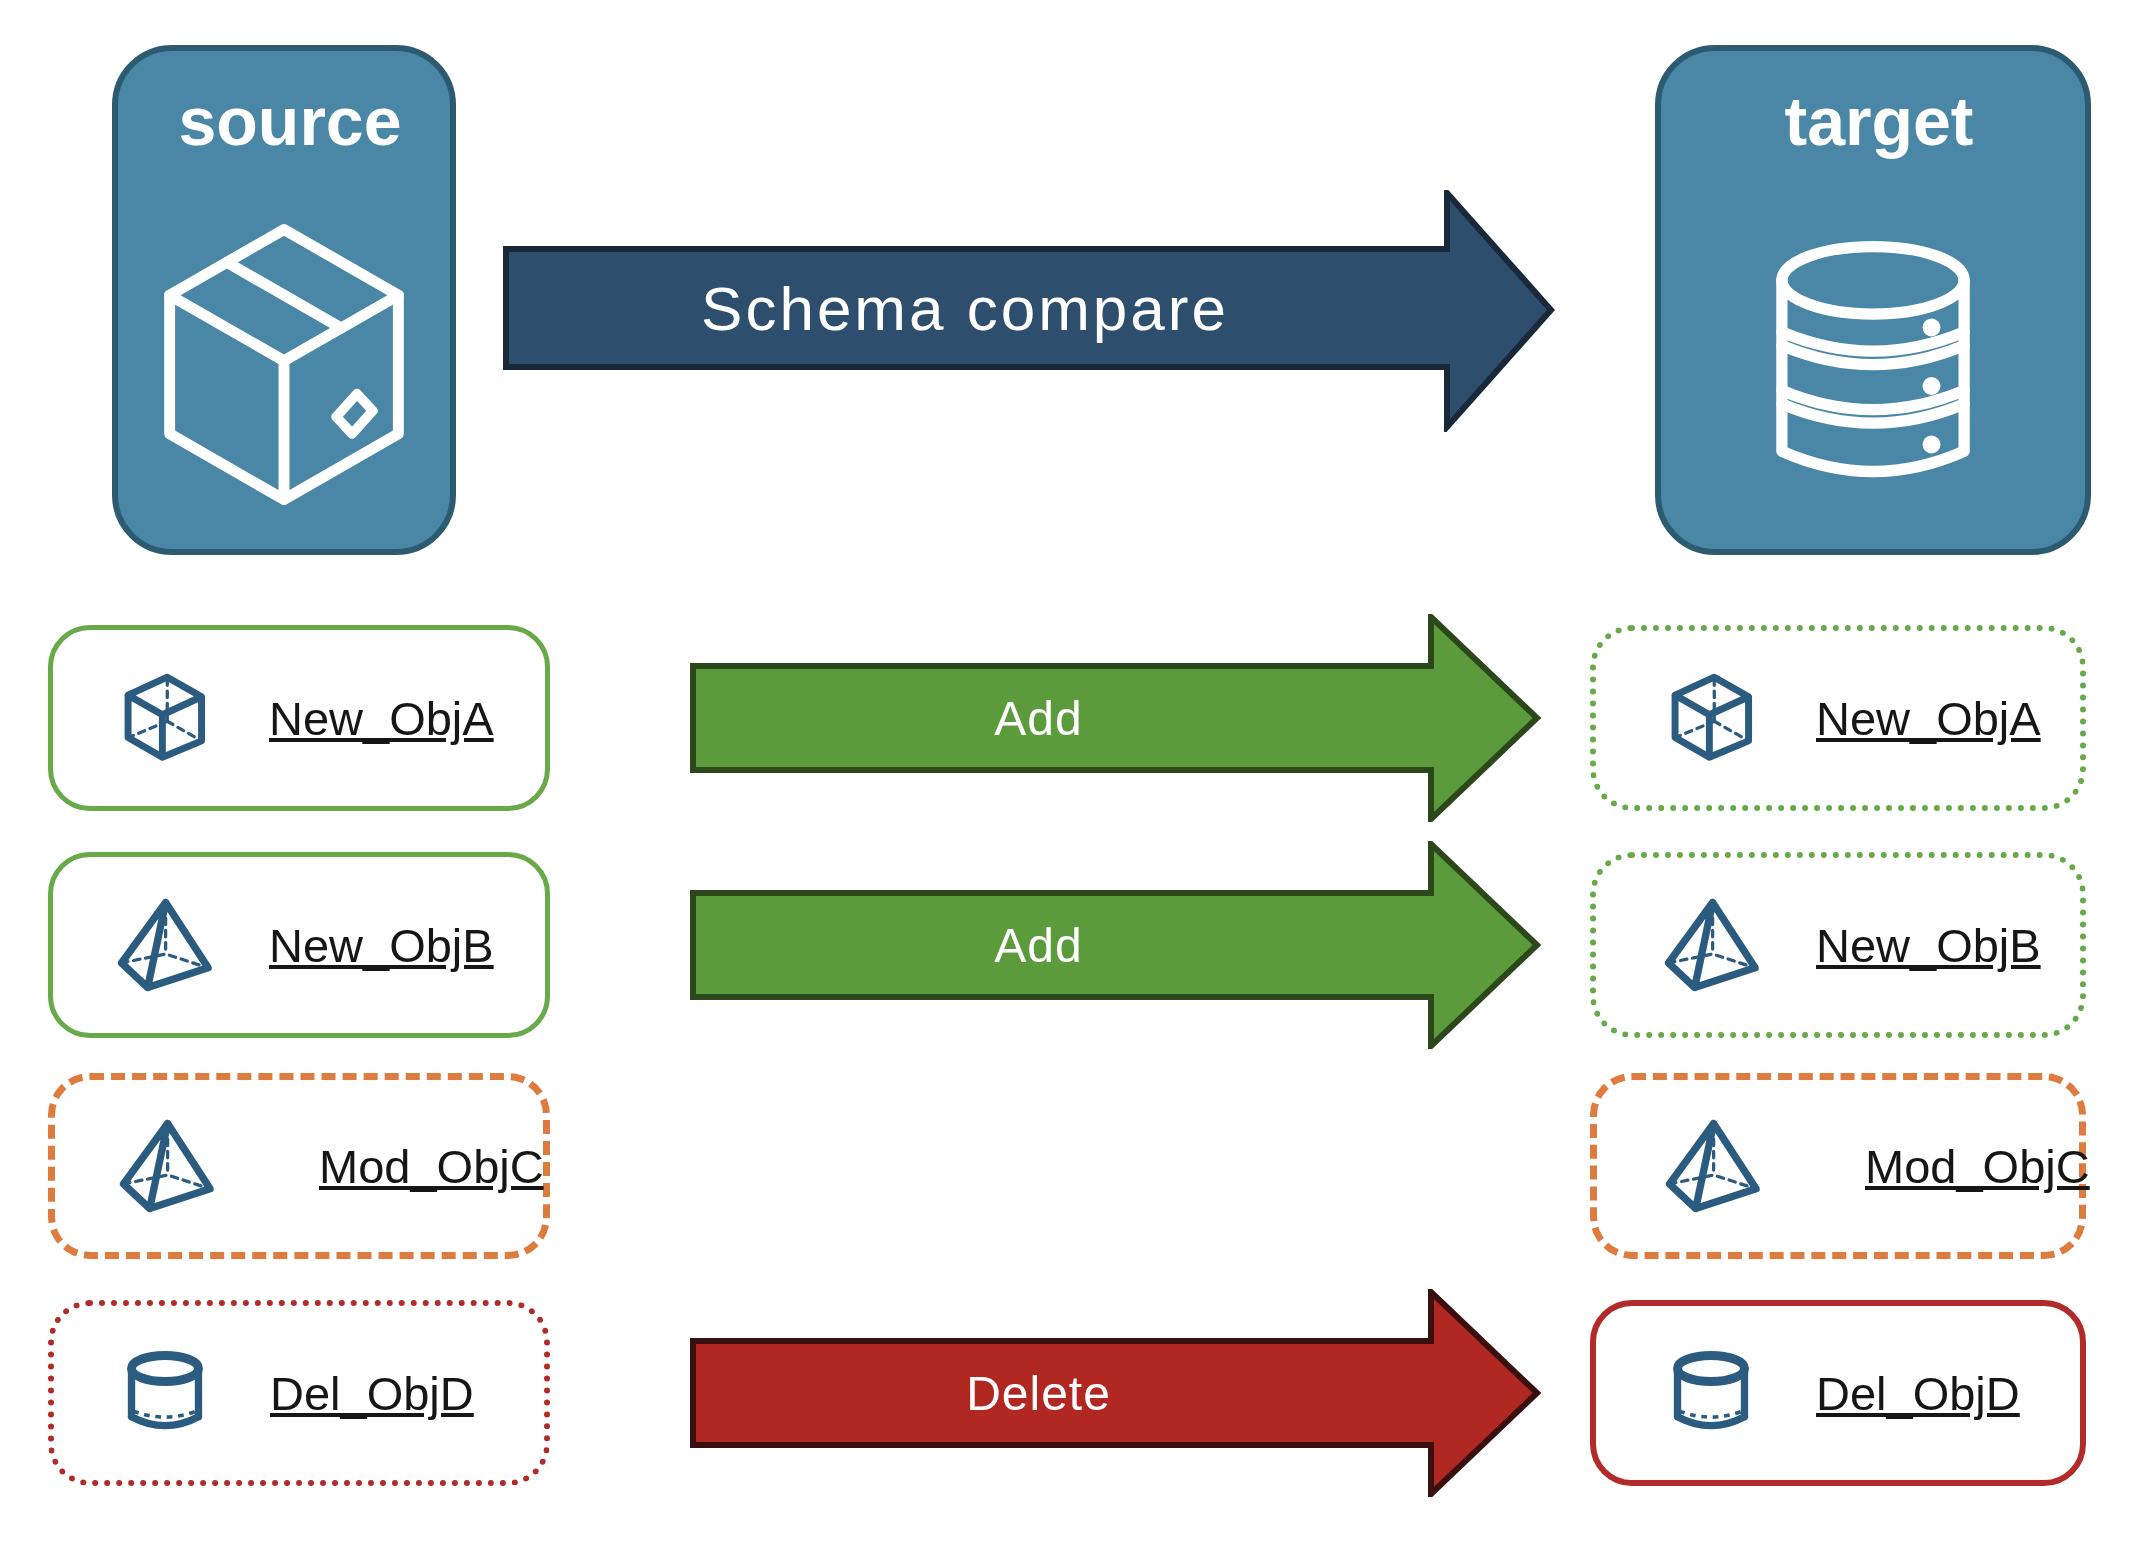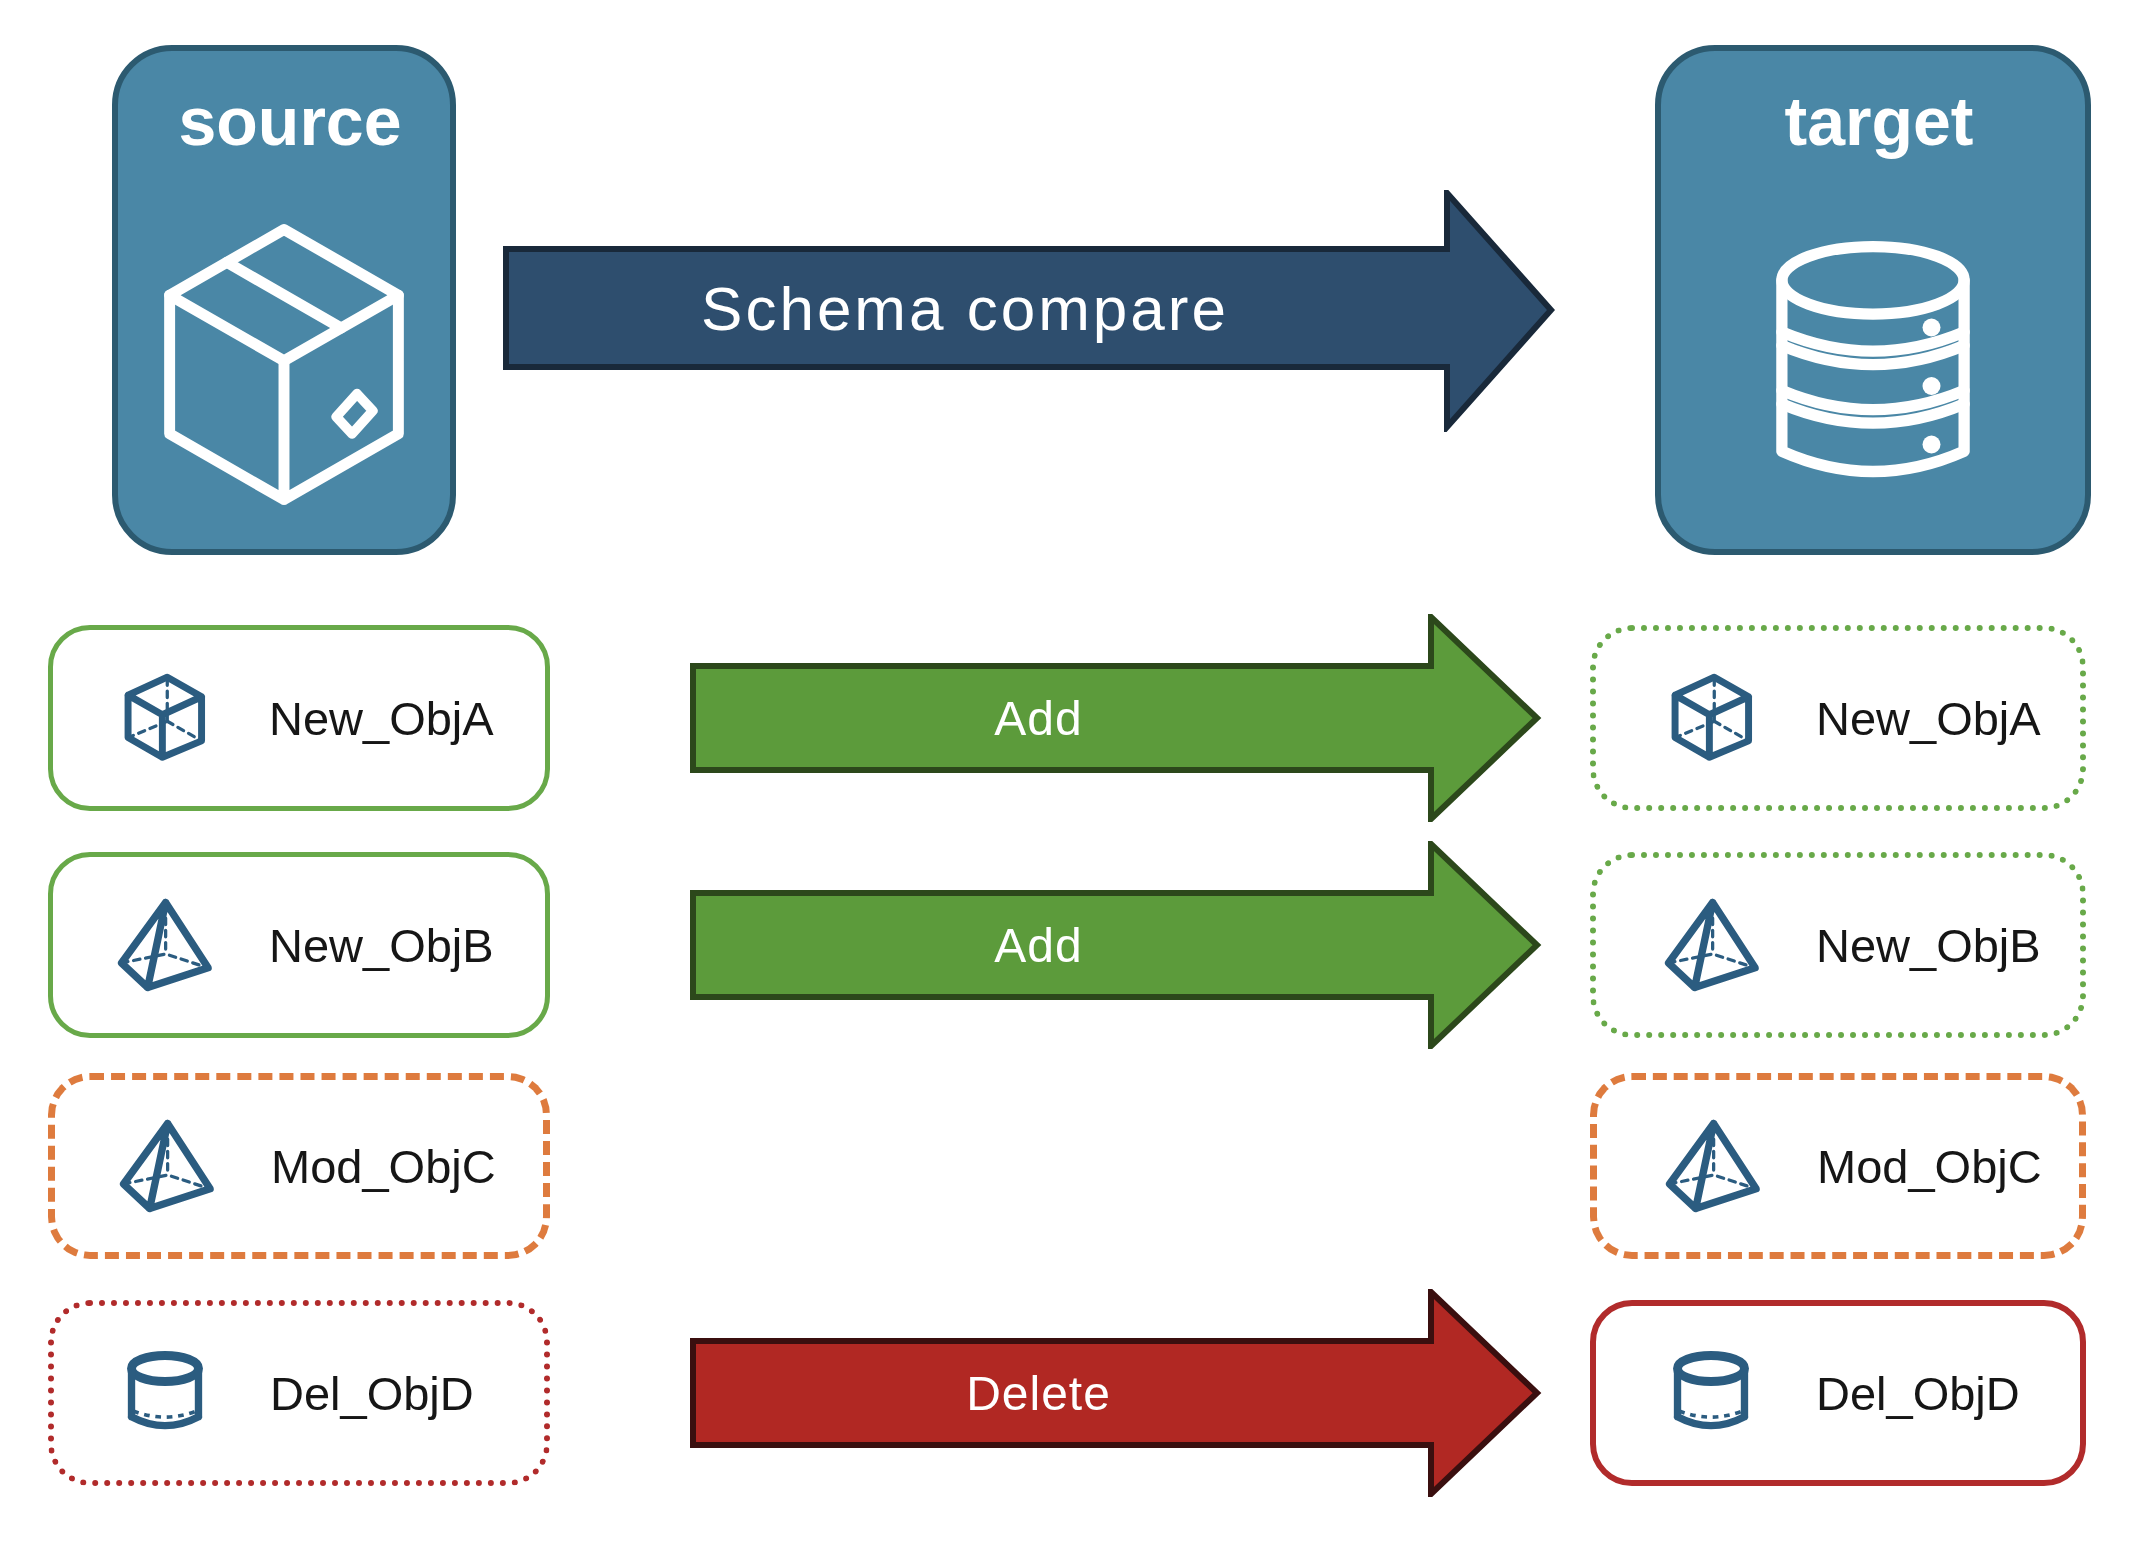--- a/index.html
+++ b/index.html
@@ -40,26 +40,26 @@
 
   
   .card{position:absolute;height:186px;background:#ffffff;border-radius:42px;
         box-sizing:border-box;display:flex;align-items:center;}
   .card-left{left:48px;width:502px;padding-left:62px;}
   .card-right{left:1590px;width:496px;padding-left:66px;}
   .r0{top:625px;} .r1{top:852px;} .r2{top:1073px;} .r3{top:1300px;text-align:right;}
 
   .b-green-solid {border:5px solid #68A949;}
   .b-green-dotted{border:6px dotted #68A949;}
-  .b-orange-dashed{border:7px dashed #DE7B3E;}
+  .b-orange-dashed{border:7px dashed #DE7B3E;gap:48px;}
   .b-red-dotted{border:6px dotted #B12B2B;}
   .b-red-solid {border:6px solid #B12B2B;}
 
   .obj-icon{width:98px;height:98px;color:#2B5C80;flex:none;}
-  .obj-label{font-size:47px;color:#161616;margin-left:56px;white-space:nowrap;}
+  .obj-label{font-size:47px;color:#161616;margin-left:56px;white-space:nowrap;text-decoration:underline;}
 
   .defs-holder{position:absolute;width:0;height:0;overflow:hidden;}
 </style>
 </head>
 <body>
 
 <svg class="defs-holder" aria-hidden="true">
   <defs>
     <g id="sym-cube" fill="none" stroke="currentColor" stroke-linejoin="round" stroke-linecap="round">
       <path stroke-width="8.5" d="M16,32 L64,10 L106,34 L106,88 L58,108 L16,84 Z M16,32 L58,56 L106,34 M58,56 L58,108"></path>

